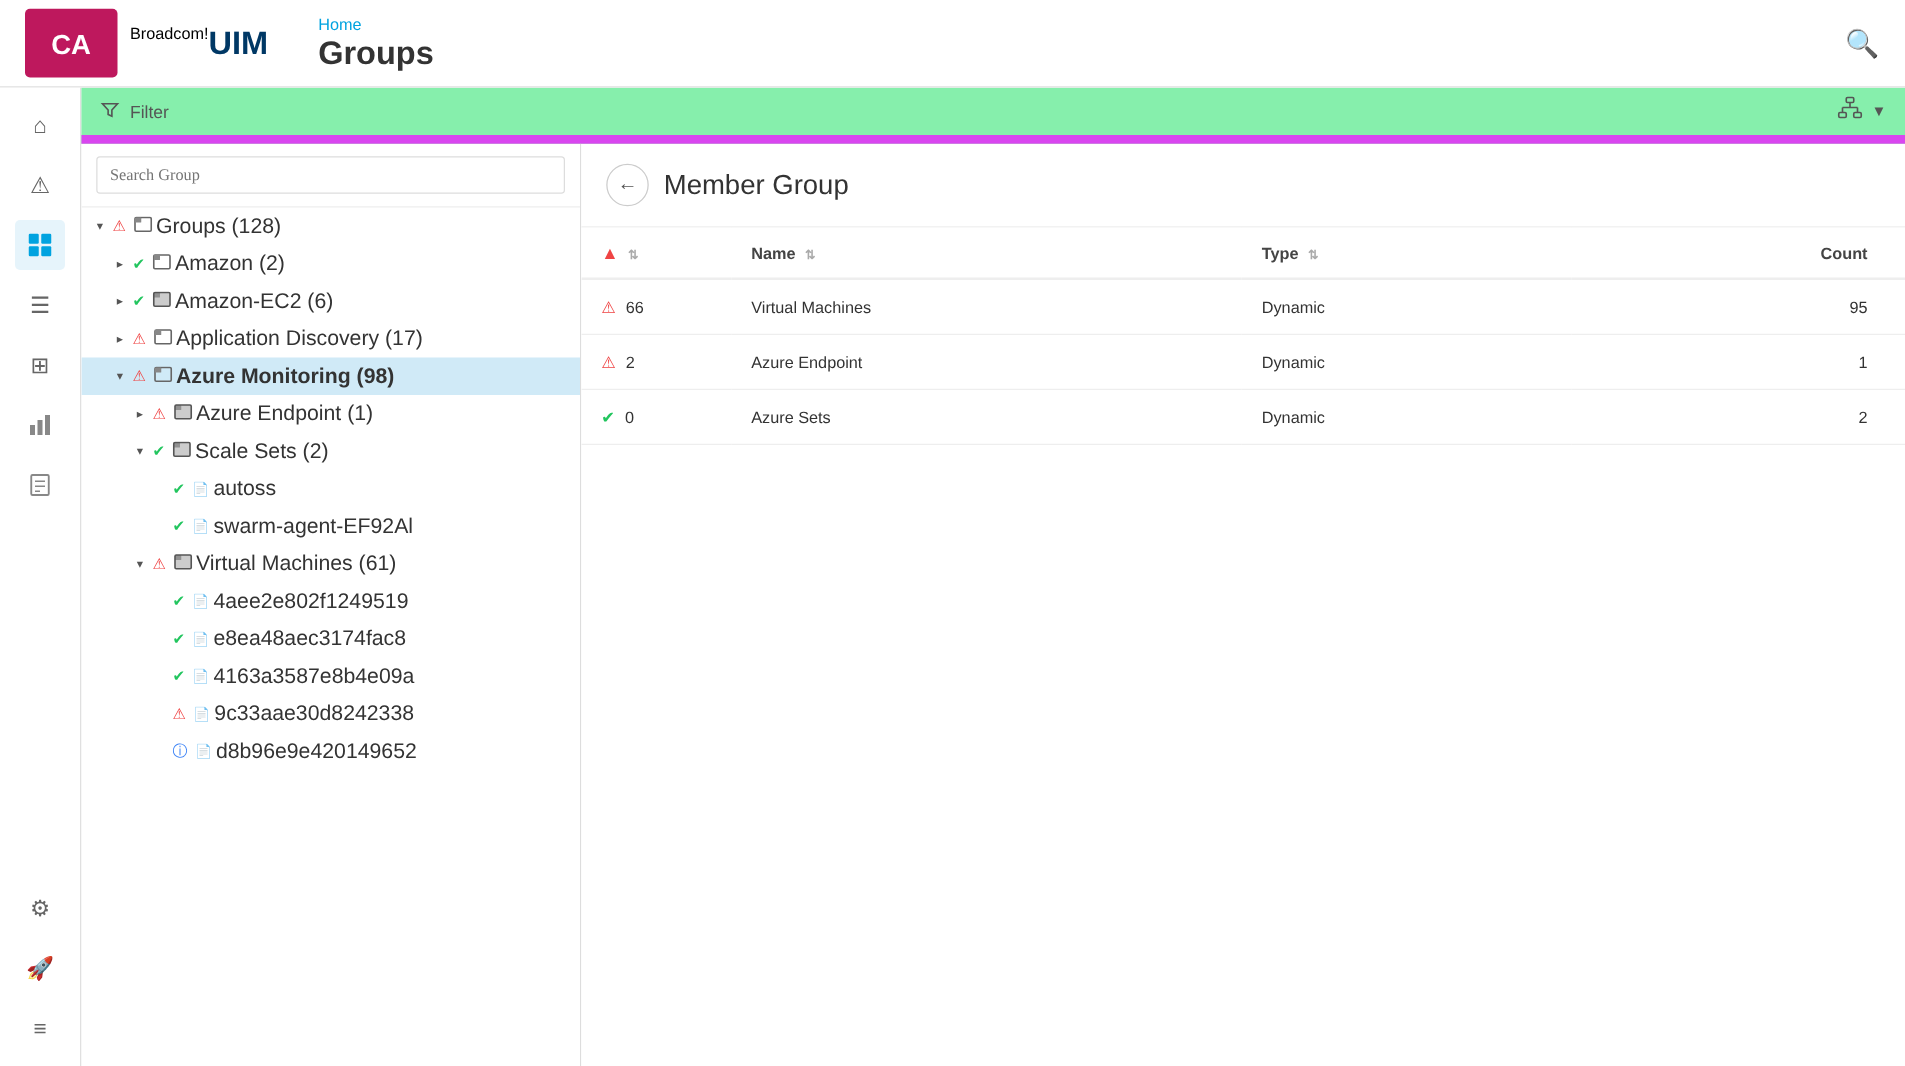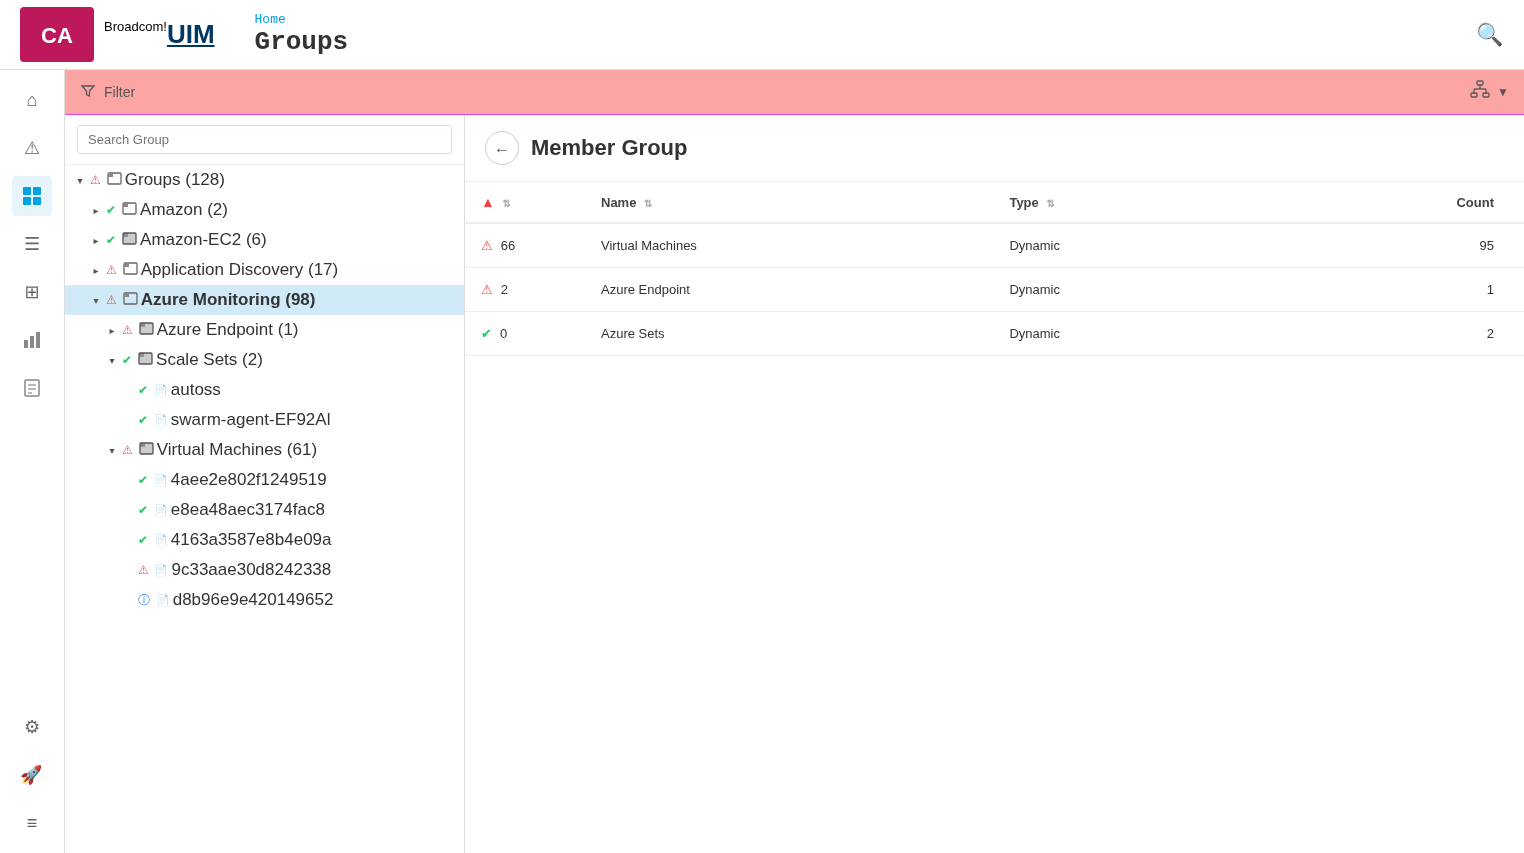--- a/index.html
+++ b/index.html
@@ -40,42 +40,42 @@
     .nav-icon {
       width: 40px; height: 40px; display: flex; align-items: center; justify-content: center;
       border-radius: 4px; cursor: pointer; color: #666; font-size: 18px;
     }
     .nav-icon.active { background: #e6f4fb; color: #00a3e0; }
     .nav-spacer { flex: 1; }
 
     
     .content-area { display: flex; flex-direction: column; flex: 1; overflow: hidden; }
     .filter-bar {
-      height: 45px; background: #fca5a5; border-bottom: 1px solid #d946ef;
+      height: 45px; background: #86efac; border-bottom: 7px solid #d946ef;
       display: flex; align-items: center; padding: 0 15px; gap: 8px; flex-shrink: 0;
     }
     .filter-icon { color: #555; font-size: 14px; }
     .filter-label { color: #555; font-size: 14px; }
     .filter-bar-right { margin-left: auto; display: flex; align-items: center; gap: 6px; }
     .hierarchy-icon { color: #555; font-size: 16px; cursor: pointer; }
 
     
     .split-pane { display: flex; flex: 1; overflow: hidden; }
 
     
     .tree-panel {
       width: 400px; background: #fff; border-right: 1px solid #ddd;
       display: flex; flex-direction: column; flex-shrink: 0; overflow: hidden;
     }
     .tree-search {
       padding: 10px 12px; border-bottom: 1px solid #eee;
     }
     .tree-search input {
       width: 100%; border: 1px solid #ddd; border-radius: 3px; padding: 6px 10px;
-      font-size: 13px; color: #ef4444; outline: none;
+      font-size: 13px; color: #ef4444; outline: none; font-family: Liberation Serif, serif;
     }
     .tree-scroll { flex: 1; overflow-y: auto; position: relative; }
 
     
     .tree-item {
       display: flex; align-items: center; padding: 5px 8px; cursor: pointer;
       white-space: nowrap; overflow: hidden;
     }
     .tree-item.selected { background: #d0eaf7; }
     .tree-indent-0 { padding-left: 8px; }
@@ -103,21 +103,21 @@
     .detail-panel { flex: 1; background: #fff; overflow: hidden; display: flex; flex-direction: column; }
     .detail-header {
       display: flex; align-items: center; padding: 16px 20px; border-bottom: 1px solid #eee;
       gap: 12px;
     }
     .back-btn {
       width: 34px; height: 34px; border: 1px solid #ccc; border-radius: 50%;
       display: flex; align-items: center; justify-content: center;
       cursor: pointer; color: #555; font-size: 16px; background: #fff;
     }
-    .detail-title { font-size: 22px; font-weight: 700; color: #333; }
+    .detail-title { font-size: 22px; font-weight: 400; color: #333; }
 
     
     .detail-table { flex: 1; overflow-y: auto; }
     table { width: 100%; border-collapse: collapse; }
     thead tr { border-bottom: 2px solid #eee; }
     th {
       text-align: left; padding: 12px 16px; font-size: 13px; font-weight: 600;
       color: #444; background: #fff; cursor: pointer; white-space: nowrap;
     }
     th .sort-icon { font-size: 10px; color: #aaa; margin-left: 4px; }
@@ -136,25 +136,25 @@
 
 <div class="top-header">
   <div class="brand-logo">
     <div class="logo-box">
       <svg viewBox="0 0 40 40" fill="none" xmlns="http://www.w3.org/2000/svg">
         <text x="4" y="28" fill="white" font-size="22" font-weight="bold" font-family="Arial">CA</text>
       </svg>
     </div>
     <div class="brand-text">
       <span>Broadcom!</span>
-      <span style="font-size:26px;font-weight:700;color:#003865;text-decoration:underline;">UIM</span>
+      <span style="font-size:26px;font-weight:700;color:#003865;">UIM</span>
     </div>
   </div>
   <div class="breadcrumb">
-    <div style="display:flex;flex-direction:column;font-family:Liberation Mono, monospace;">
+    <div style="display:flex;flex-direction:column;">
       <a class="breadcrumb-home" style="font-size:13px;color:#00a3e0;text-decoration:none;">Home</a>
       <span class="breadcrumb-current">Groups</span>
     </div>
   </div>
   <div class="header-search" style="font-size:22px;color:#555;">
     🔍
   </div>
 </div>
 
 <div class="main-layout">

